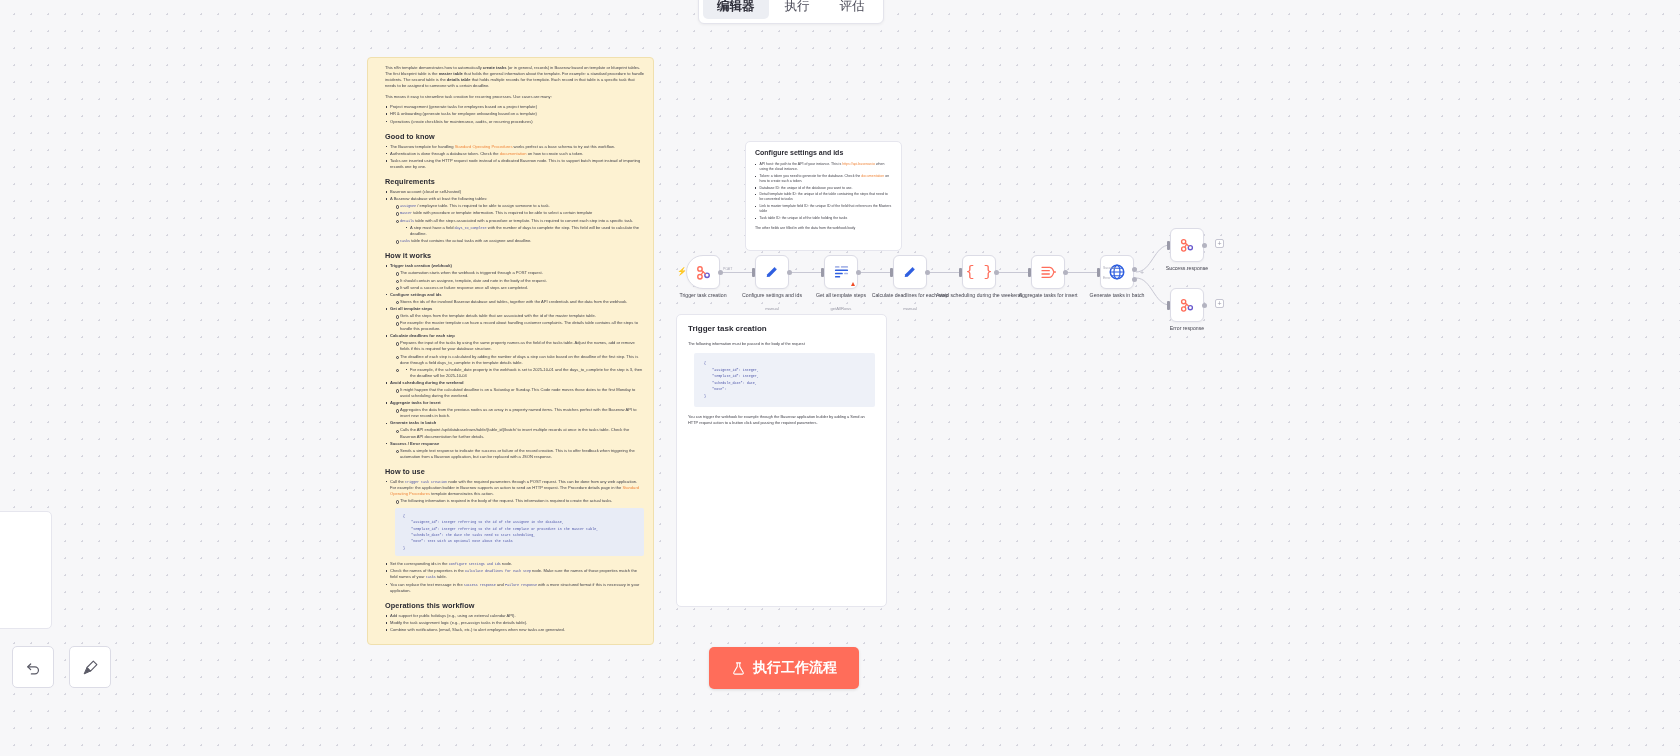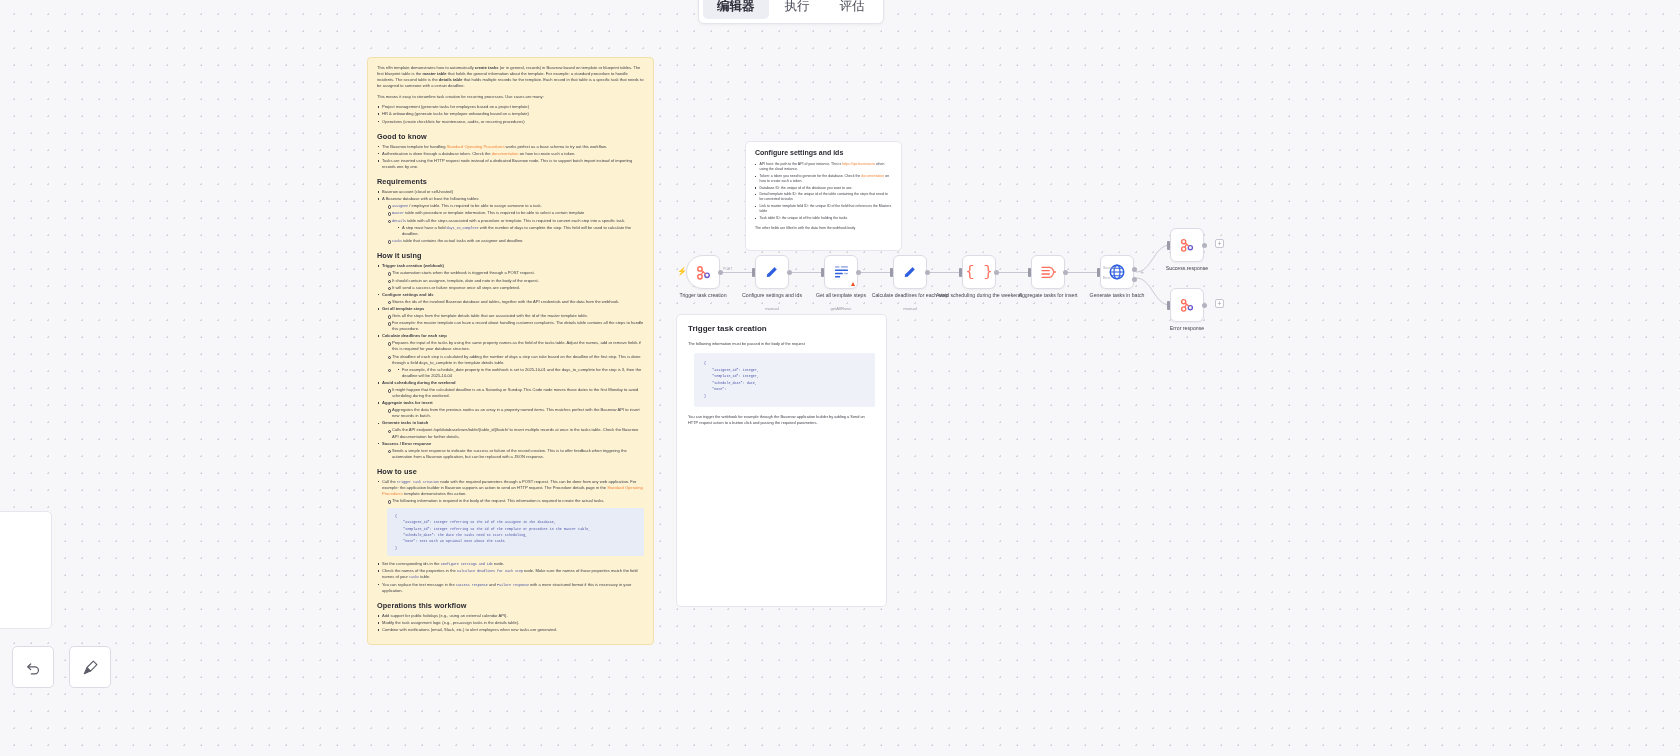--- a/index.html
+++ b/index.html
@@ -37,21 +37,21 @@
   }
   .tab.active { background: #eceef3; color: #31313c; font-weight: 600; }
 
   
   .sticky {
     position: absolute;
     left: 367px; top: 57px; width: 287px; height: 588px;
     background: #fdf2d2;
     border: 1px solid #f0e0ae;
     border-radius: 4px;
-    padding: 7px 9px 8px 9px;
+    padding: 7px 9px 8px 17px;
     overflow: hidden;
     color: #3f3f48;
   }
   .sticky p, .sticky li { font-size: 4.1px; line-height: 1.48; }
   .sticky p { margin-bottom: 4.5px; }
   .sticky h2 {
     font-size: 7.3px; font-weight: 700; color: #2b2b33;
     margin: 7px 0 3px; letter-spacing: .1px;
   }
   .sticky ul { list-style: none; margin: 0 0 4px 0; }
@@ -234,21 +234,21 @@
           <li><code>details</code><span> table with all the steps associated with a procedure or template. This is required to convert each step into a specific task.</span>
             <ul>
                 <li><span>A step must have a field </span><code>days_to_complete</code><span> with the number of days to complete the step. This field will be used to calculate the deadline.</span></li>
               </ul>
           </li>
           <li><code>tasks</code><span> table that contains the actual tasks with an assignee and deadline.</span></li>
         </ul>
       </li>
     </ul>
 
-    <h2>How it using</h2>
+    <h2>How it works</h2>
     <ul>
       <li><b>Trigger task creation (webhook)</b>
         <ul>
           <li>The automation starts when the webhook is triggered through a POST request.</li>
           <li>It should contain an assignee, template, date and note in the body of the request.</li>
           <li>It will send a success or failure response once all steps are completed.</li>
         </ul>
       </li>
       <li><b>Configure settings and ids</b>
         <ul>
@@ -496,14 +496,21 @@
       <path d="M4 11 H14 a5 5 0 0 1 0 10 H9" fill="none" stroke="#5a5a66" stroke-width="1.7" stroke-linecap="round"></path>
     </svg>
   </div>
   <div class="ctl-btn" style="left:69px; top:646px;">
     <svg width="17" height="17" viewBox="0 0 24 24">
       <path d="M16 3 L21 8 L12 17 L7 12 Z" fill="none" stroke="#5a5a66" stroke-width="1.6" stroke-linejoin="round"></path>
       <path d="M7 12 L3 21 L12 17" fill="#5a5a66" stroke="#5a5a66" stroke-width="1.4" stroke-linejoin="round"></path>
     </svg>
   </div>
 
+  <button class="exec-btn">
+    <svg width="15" height="15" viewBox="0 0 24 24">
+      <path d="M10 3 V9 L4.5 18.5 a1.6 1.6 0 0 0 1.4 2.5 h12.2 a1.6 1.6 0 0 0 1.4 -2.5 L14 9 V3" fill="none" stroke="#ffffff" stroke-width="1.7" stroke-linejoin="round"></path>
+      <path d="M8.7 3 H15.3" stroke="#ffffff" stroke-width="1.7" stroke-linecap="round"></path>
+    </svg>
+    <span>执行工作流程</span>
+  </button>
 
 </div>
 
 </body></html>

